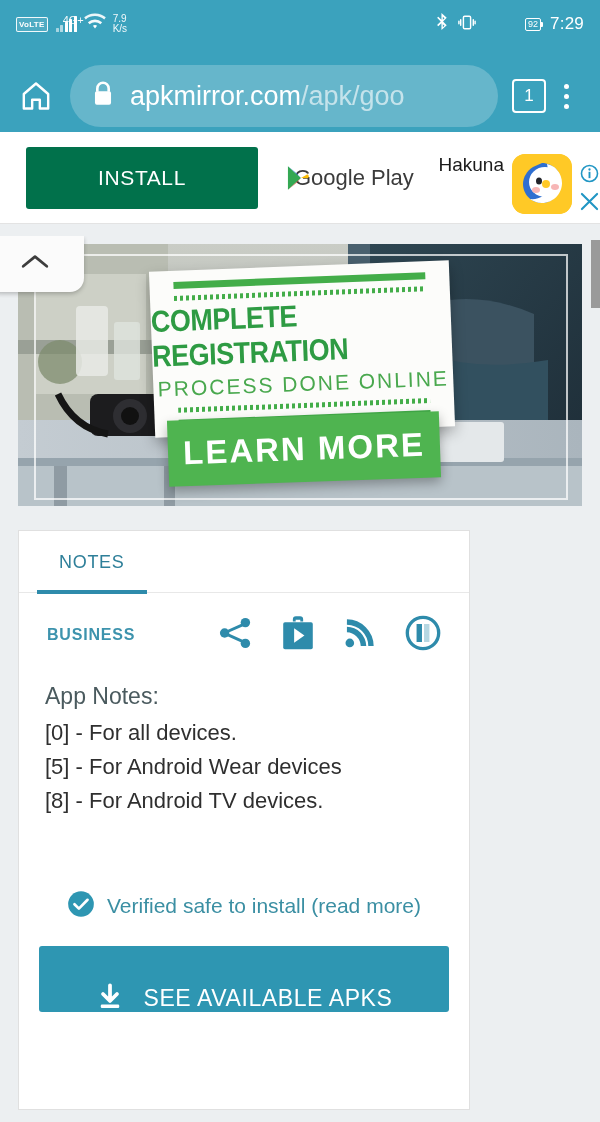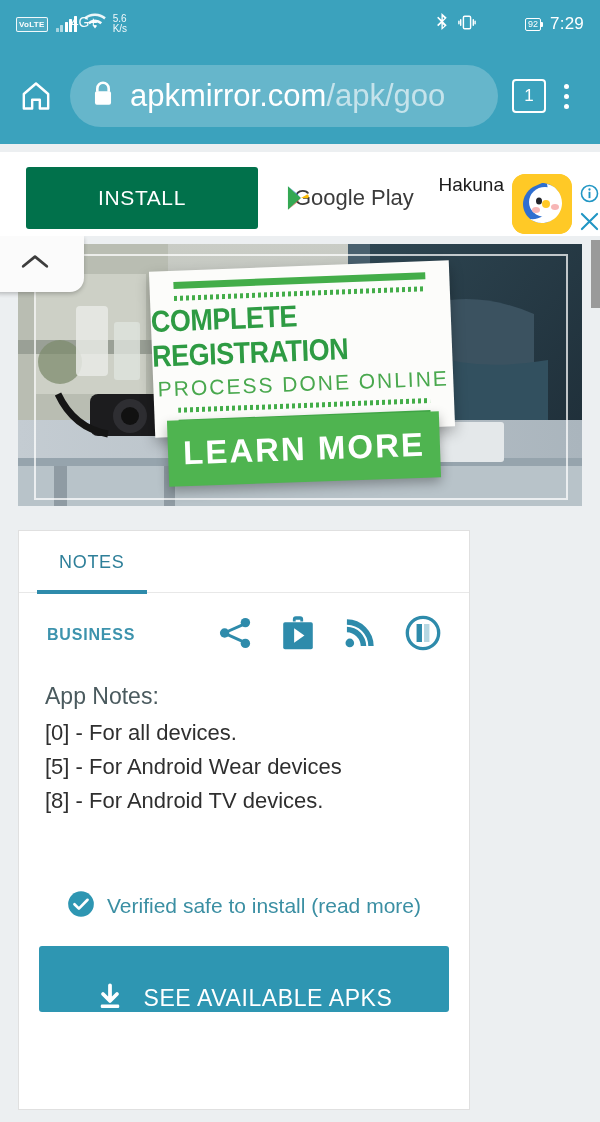--- a/index.html
+++ b/index.html
@@ -20,21 +20,21 @@
   }
   .sb-left { display: flex; align-items: center; gap: 7px; }
   .sb-right { display: flex; align-items: center; gap: 9px; }
   .volte-badge {
     border: 1.5px solid rgba(255,255,255,.92); border-radius: 2px;
     font-size: 8px; font-weight: bold; letter-spacing: .3px;
     padding: 2px 2px; line-height: 9px; color: #fff;
     background: rgba(255,255,255,.10);
   }
   .net-wrap { display: flex; align-items: flex-end; gap: 1px; position: relative; }
-  .net-label { font-size: 14px; position: absolute; top: -3px; left: 16px; color: rgba(255,255,255,.95); }
+  .net-label { font-size: 11px; position: absolute; top: -3px; left: 8px; color: rgba(255,255,255,.95); }
   .bars { display: flex; align-items: flex-end; gap: 1.5px; height: 15px; margin-left: 1px; padding-top: 5px;}
   .bars i { display:block; width: 3px; background: #ffffff; border-radius: .5px; }
   .bars i:nth-child(1){ height: 4px; opacity:.55 }
   .bars i:nth-child(2){ height: 7px; opacity:.6 }
   .bars i:nth-child(3){ height: 10px; }
   .bars i:nth-child(4){ height: 13px; }
   .bars i:nth-child(5){ height: 16px; }
   .speed { font-size: 10px; line-height: 10px; text-align: left; color: rgba(255,255,255,.93);}
   .speed b { display: block; font-weight: normal; }
   .clock { font-size: 17px; letter-spacing: .2px; }
@@ -51,33 +51,33 @@
     position: absolute; left: 0; top: 48px; width: 600px; height: 96px;
     background: #3ba2bd; display: flex; align-items: center; padding: 0 14px;
   }
   .home-btn { width: 44px; height: 44px; display:flex; align-items:center; justify-content:center; }
   .urlbar {
     flex: 1; height: 62px; margin: 0 14px 0 12px;
     background: rgba(255,255,255,.22); border-radius: 31px;
     display: flex; align-items: center; padding: 0 22px; overflow: hidden;
   }
   .lock { margin-right: 16px; flex: 0 0 auto; }
-  .urltext { font-size: 31px; color:#ffffff; white-space: nowrap; }
+  .urltext { font-size: 27px; color:#ffffff; white-space: nowrap; }
   .urltext .path { color: rgba(255,255,255,.62); }
   .tabcount {
     width: 34px; height: 34px; border: 2.5px solid #ffffff; border-radius: 4px;
     color:#fff; font-size: 17px; display:flex; align-items:center; justify-content:center;
     flex: 0 0 auto;
   }
   .menu-dots { width: 40px; display:flex; flex-direction:column; align-items:center; gap:5px; }
   .menu-dots span { width: 5px; height: 5px; border-radius:50%; background:#fff; display:block; }
 
   
   .adbar {
-    position: absolute; left: 0; top: 152px; width: 600px; height: 92px;
+    position: absolute; left: 0; top: 132px; width: 600px; height: 92px;
     background: #ffffff; display: flex; align-items: center; padding-left: 26px;
     border-bottom: 1px solid #e3e3e3;
   }
   .install-btn {
     width: 232px; height: 62px; background: #01714b; color: #fff;
     display:flex; align-items:center; justify-content:center;
     font-size: 21px; letter-spacing: .6px; border-radius: 3px;
   }
   .gplay { display:flex; align-items:flex-start; margin-left: 28px; }
   .gplay-tri { width: 0; height: 0; position: relative; margin-right: 8px; }
@@ -178,21 +178,21 @@
           </span>
       </span>
       <span class="ic">
         <svg width="22" height="18" viewBox="0 0 24 20">
             <path d="M12 17.2l2.3-2.9a3.6 3.6 0 0 0-4.6 0L12 17.2z" fill="#fff"></path>
             <path d="M12 10.4c2.3 0 4.4.8 6 2.2l1.9-2.4A13 13 0 0 0 12 7.1a13 13 0 0 0-7.9 3.1L6 12.6a9.2 9.2 0 0 1 6-2.2z" fill="#fff" opacity=".95"></path>
             <path d="M12 3.4c3.9 0 7.5 1.4 10.3 3.7L24 4.8A18.3 18.3 0 0 0 12 .6 18.3 18.3 0 0 0 0 4.8l1.7 2.3A16 16 0 0 1 12 3.4z" fill="#fff" opacity=".9"></path>
           </svg>
       </span>
       <span class="speed">
-        <b>5.6</b>
+        <b>7.9</b>
         <b>K/s</b>
       </span>
     </div>
     <div class="sb-right">
       <span class="ic">
         <svg width="13" height="19" viewBox="0 0 12 18">
             <path d="M5 0l5 4.5L6.5 8 10 11.5 5 16V9.6L2 12.5.9 11.4 4.3 8 .9 4.6 2 3.5l3 2.9V0zm1.3 3.5v3l1.6-1.6-1.6-1.4zm0 7.1v3l1.6-1.5-1.6-1.5z" fill="#fff"></path>
           </svg>
       </span>
       <span class="ic">

